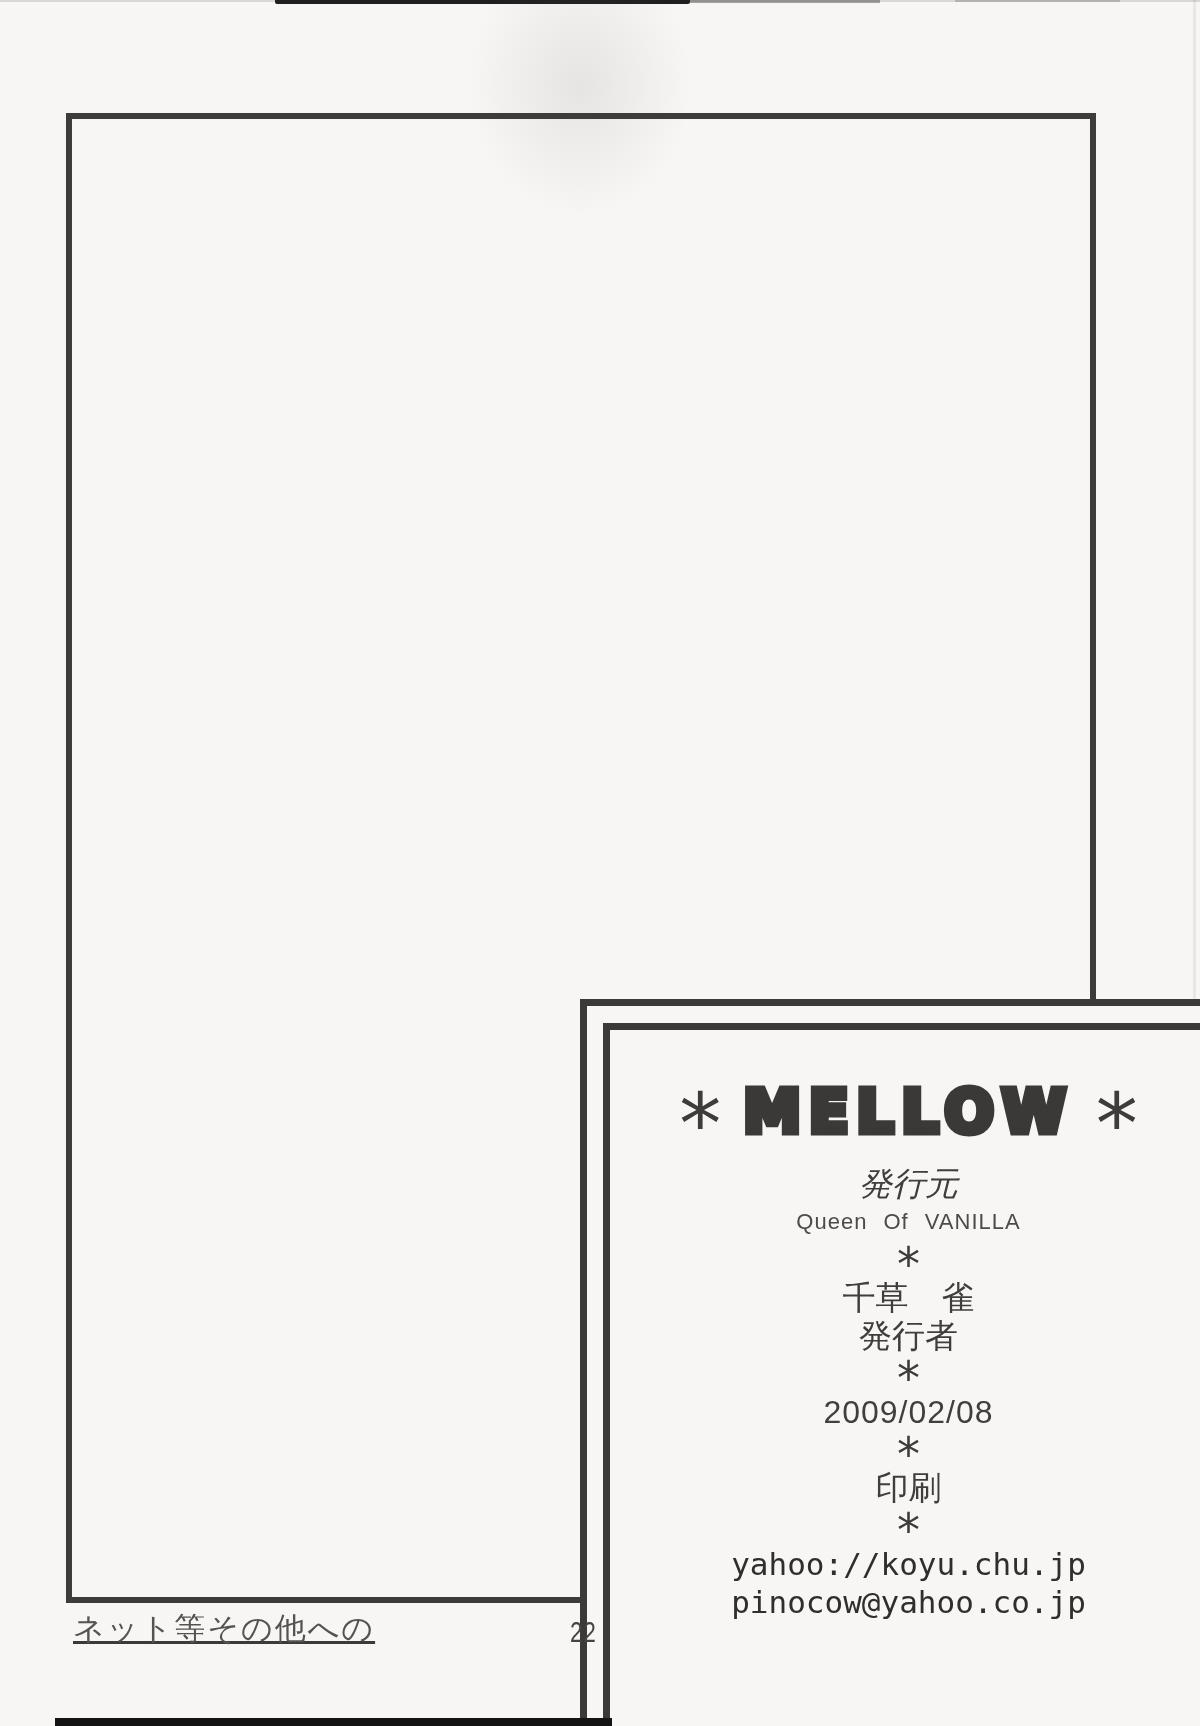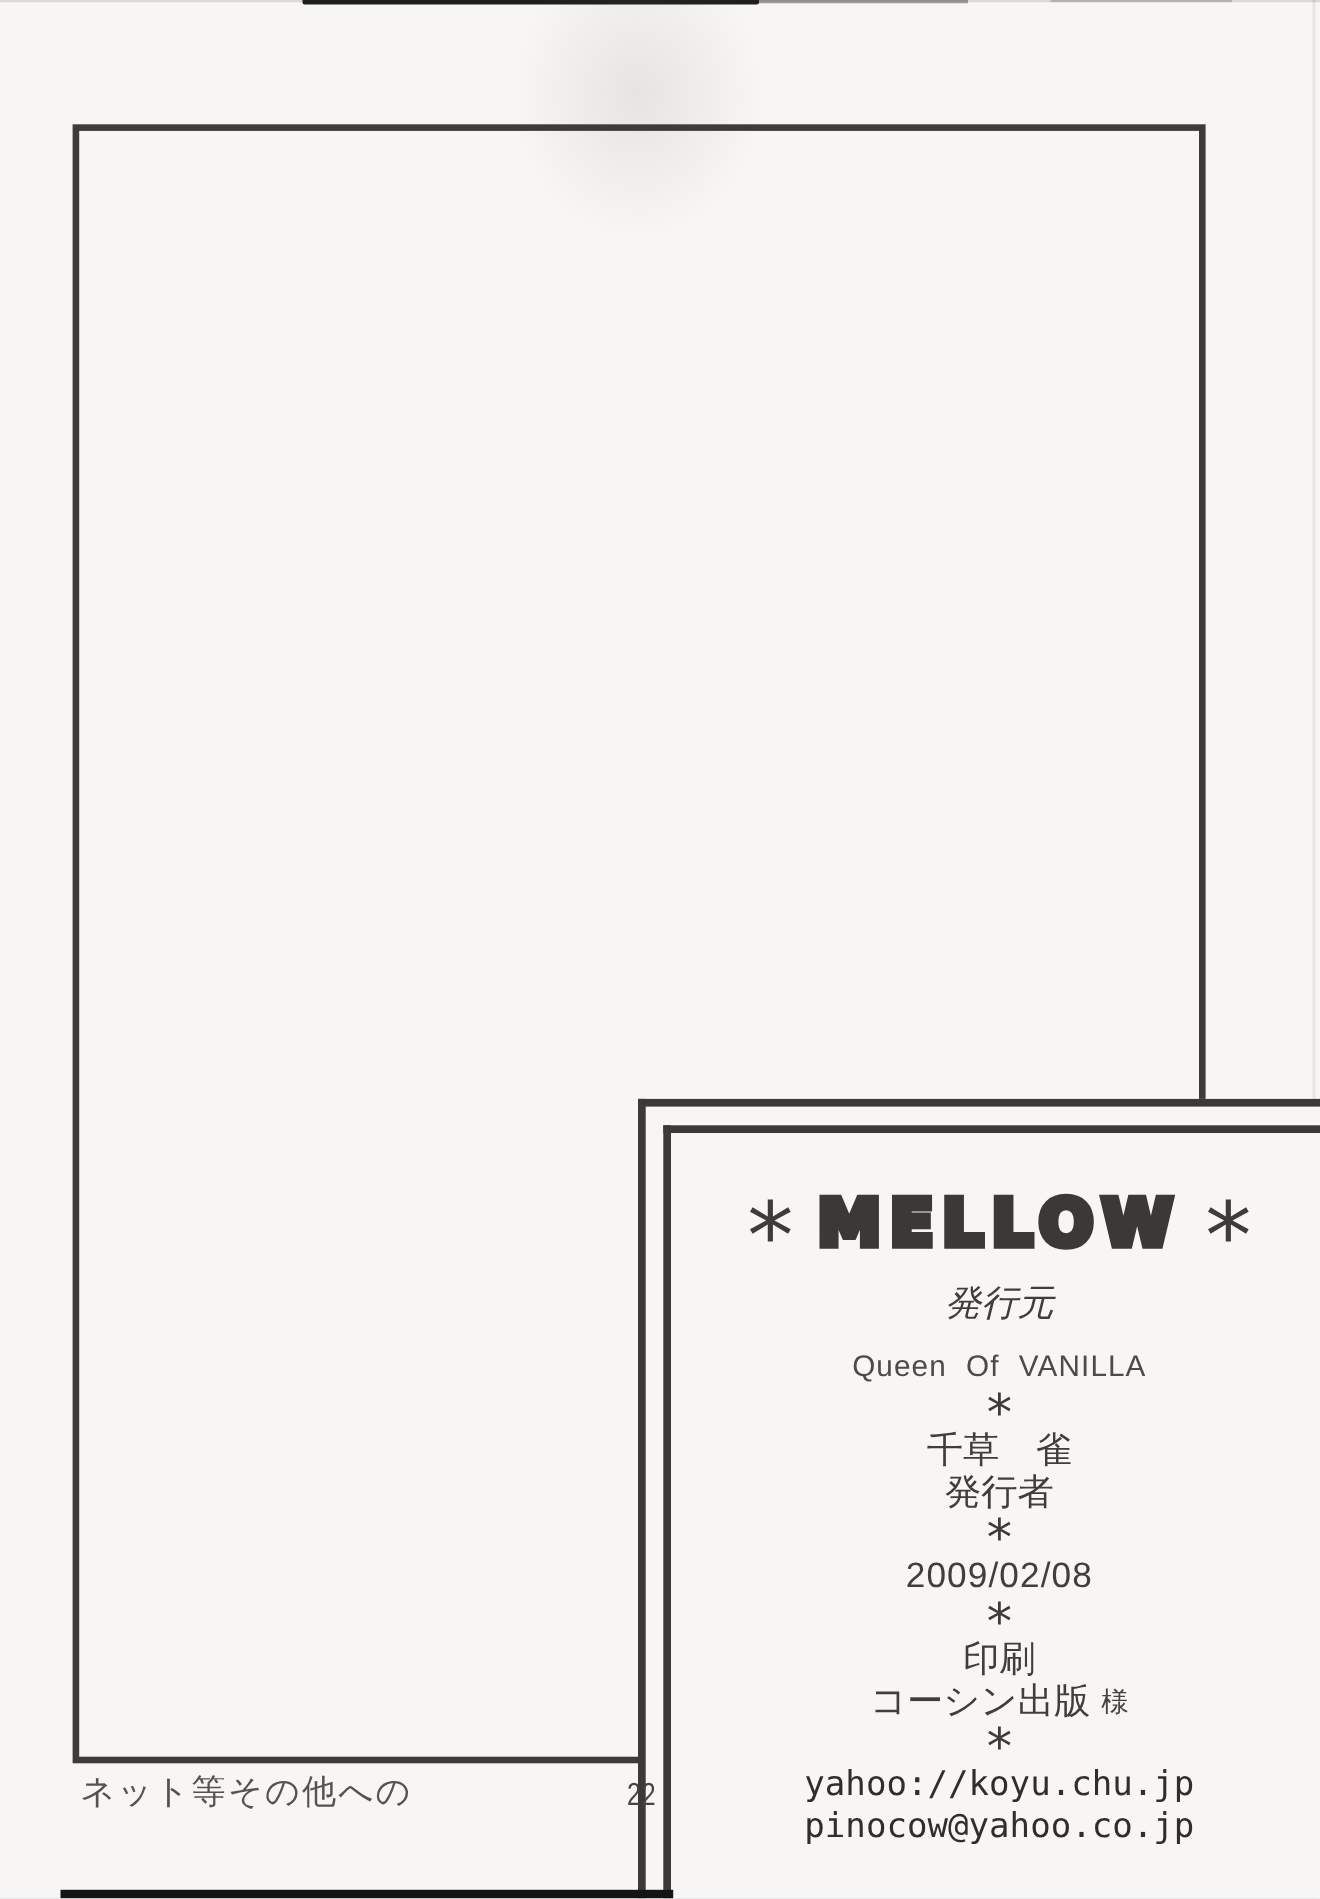--- a/index.html
+++ b/index.html
@@ -23,21 +23,21 @@
 
   
   .frame{
     position:absolute;left:66px;top:113px;width:1030px;height:1490px;
     box-sizing:border-box;border:6px solid #3d3c3a;z-index:1;
   }
 
   
   .disclaimer{
     position:absolute;left:73px;top:1610px;height:38px;z-index:4;
-    display:flex;align-items:center;font-size:31px;letter-spacing:2px;white-space:nowrap;
+    display:flex;align-items:center;font-size:31px;letter-spacing:2px;white-space:nowrap;text-decoration:underline;
   }
   .disclaimer .light{color:#55534f;font-weight:400;}
   .disclaimer .strong{color:#2e2d2b;font-weight:700;}
   .pagenum{
     position:absolute;left:570px;top:1616px;z-index:6;
     font-size:29px;color:#454441;letter-spacing:1px;
     transform:scaleX(.78);transform-origin:left top;
   }
 
   
@@ -63,21 +63,21 @@
   }
   .logo-text{
     font-size:58px;line-height:66px;font-weight:bold;letter-spacing:8px;
     color:#3a3938;-webkit-text-stroke:7px #3a3938;
     font-family:"DejaVu Sans",sans-serif;white-space:nowrap;
   }
 
   .line{height:38px;display:flex;align-items:center;justify-content:center;white-space:nowrap;}
   .line.first{margin-top:18px;font-style:italic;}
   .jp{font-size:33px;color:#3f3e3c;}
-  .en{font-size:27px;color:#4c4b48;letter-spacing:1px;word-spacing:9px;margin-top:20px;}
+  .en{font-size:22px;color:#4c4b48;letter-spacing:1px;word-spacing:9px;}
   .sep span{font-size:46px;line-height:38px;position:relative;top:4px;color:#3d3c3a;
     font-family:"DejaVu Sans",sans-serif;}
   .date{font-size:32px;color:#413f3d;letter-spacing:1px;}
   .honorific{font-size:25px;color:#46443f;margin-left:10px;}
   .mono{font-size:31px;color:#2f2e2c;font-family:"DejaVu Sans Mono","Liberation Mono",monospace;}
 </style>
 </head>
 <body>
 
 <div id="page">
@@ -127,24 +127,20 @@
           </div>
         <div class="line date">
             <span>2009/02/08</span>
           </div>
         <div class="line sep">
             <span>*</span>
           </div>
         <div class="line jp">
             <span>印刷</span>
           </div>
-        <div class="line jp">
-          <span>コーシン出版</span>
-          <span class="honorific">様</span>
-        </div>
         <div class="line sep">
             <span>*</span>
           </div>
         <div class="line mono">
             <span>yahoo://koyu.chu.jp</span>
           </div>
         <div class="line mono">
             <span>pinocow@yahoo.co.jp</span>
           </div>
 

